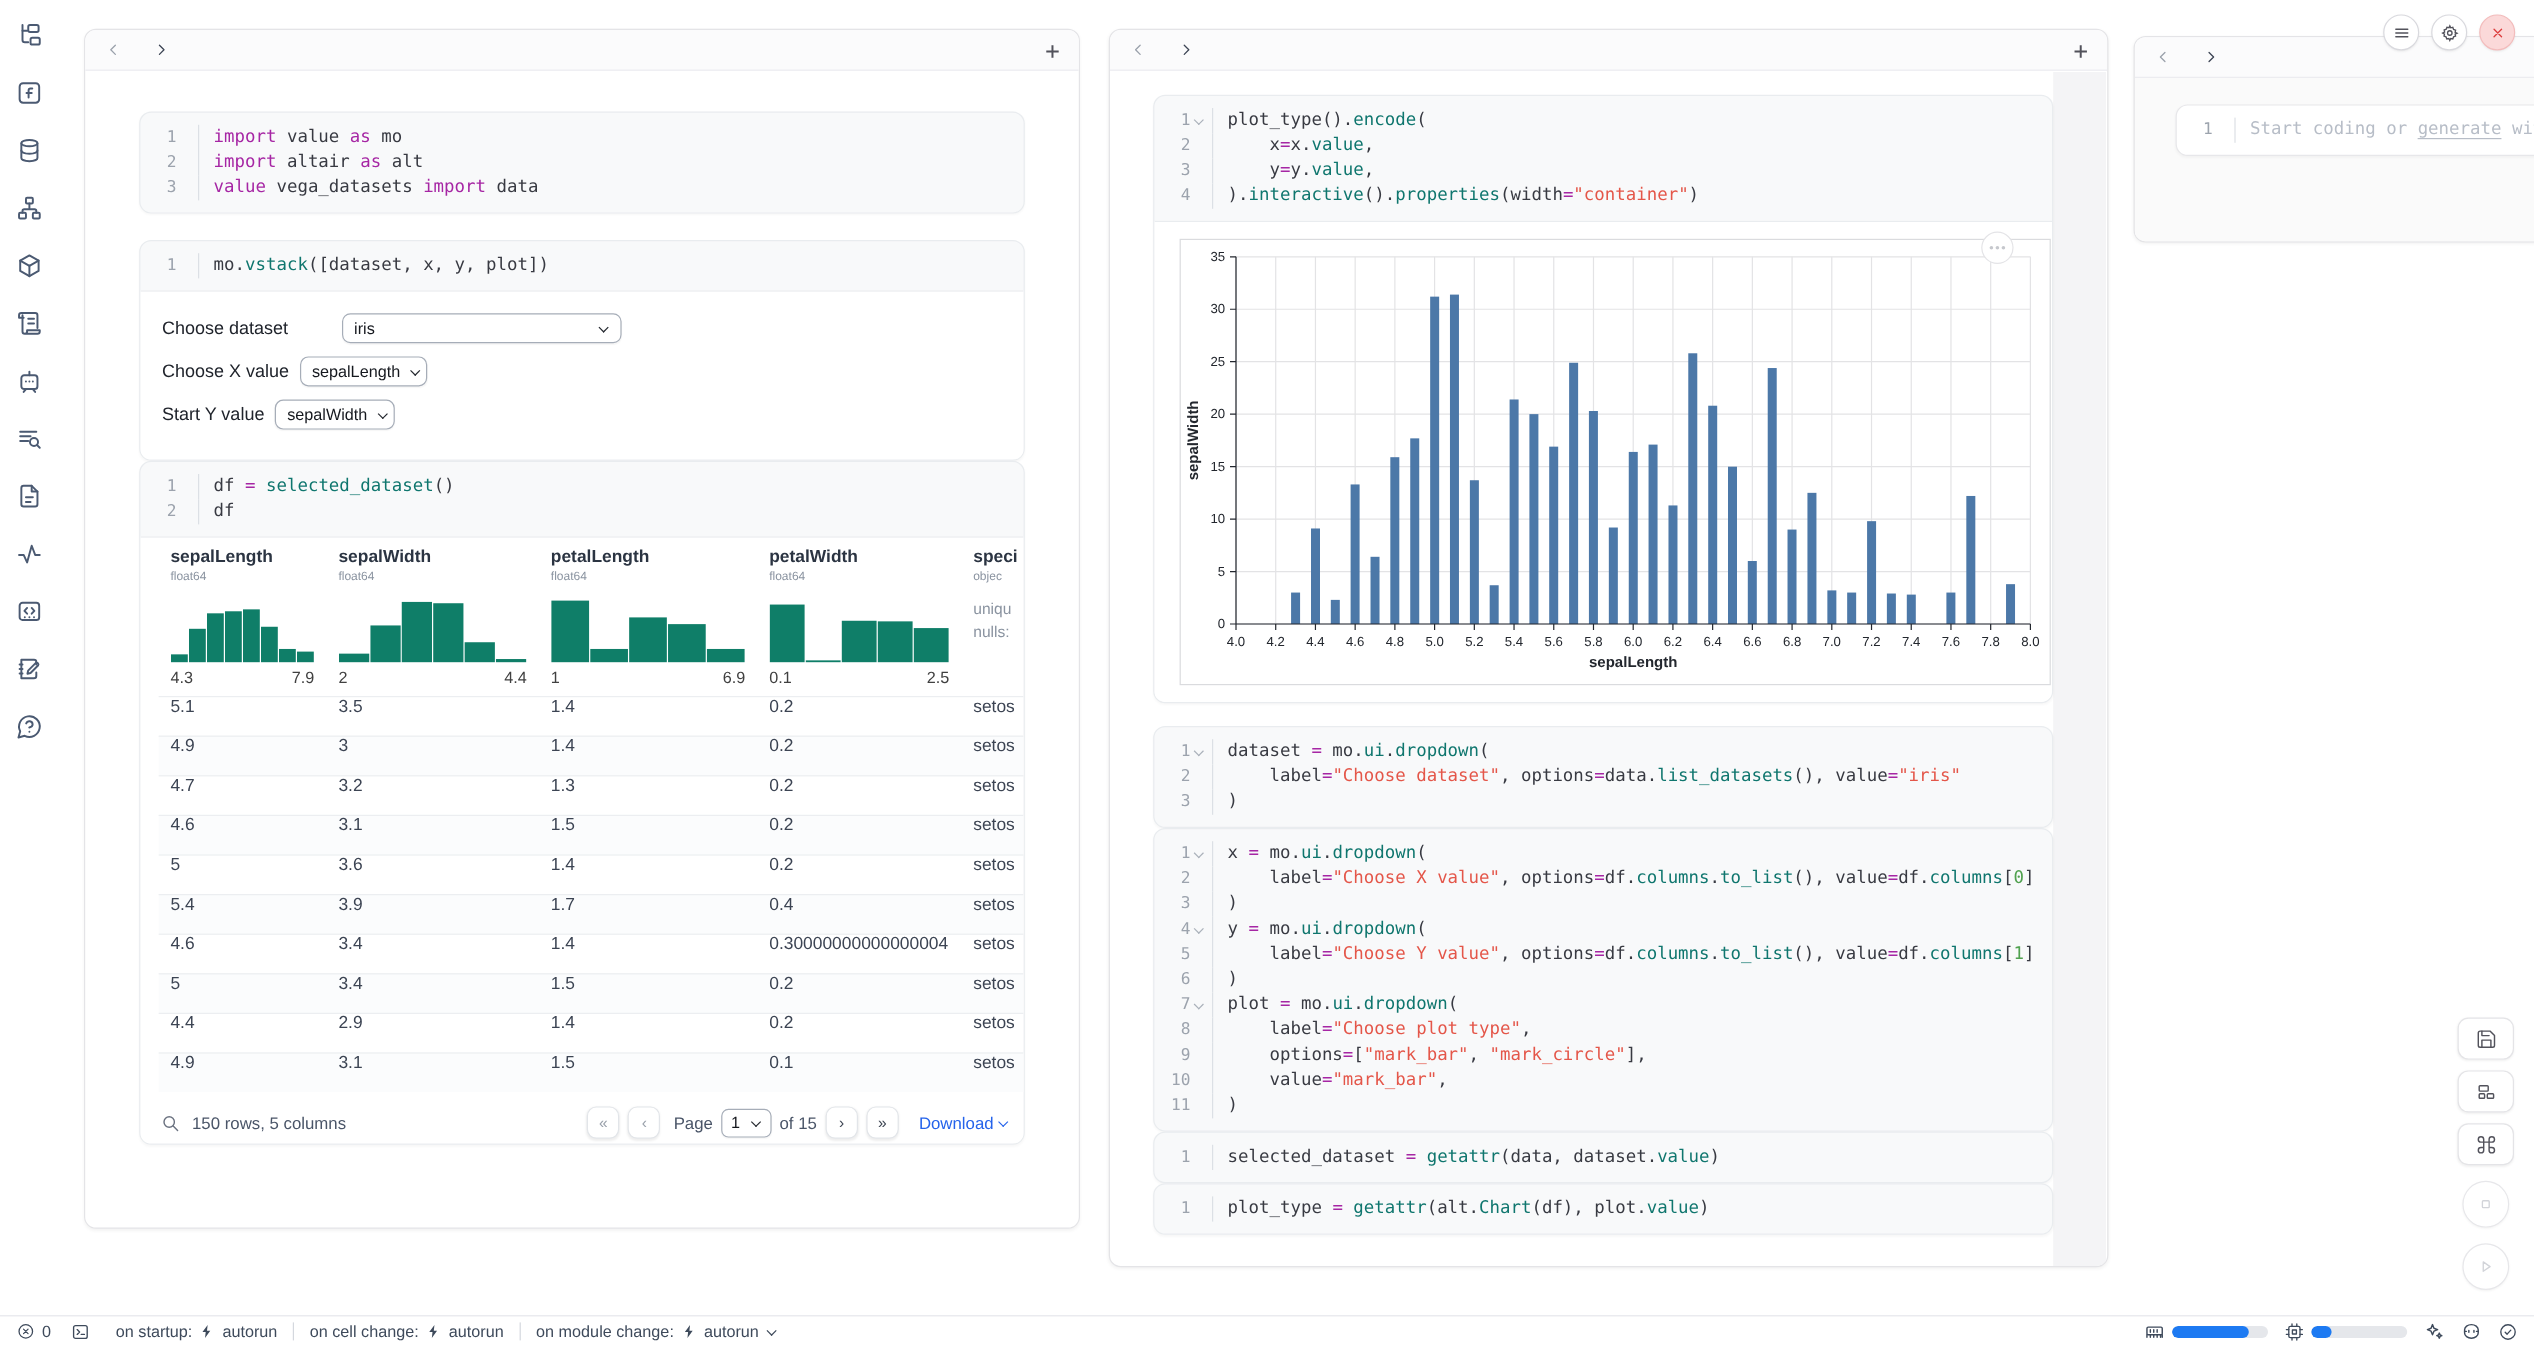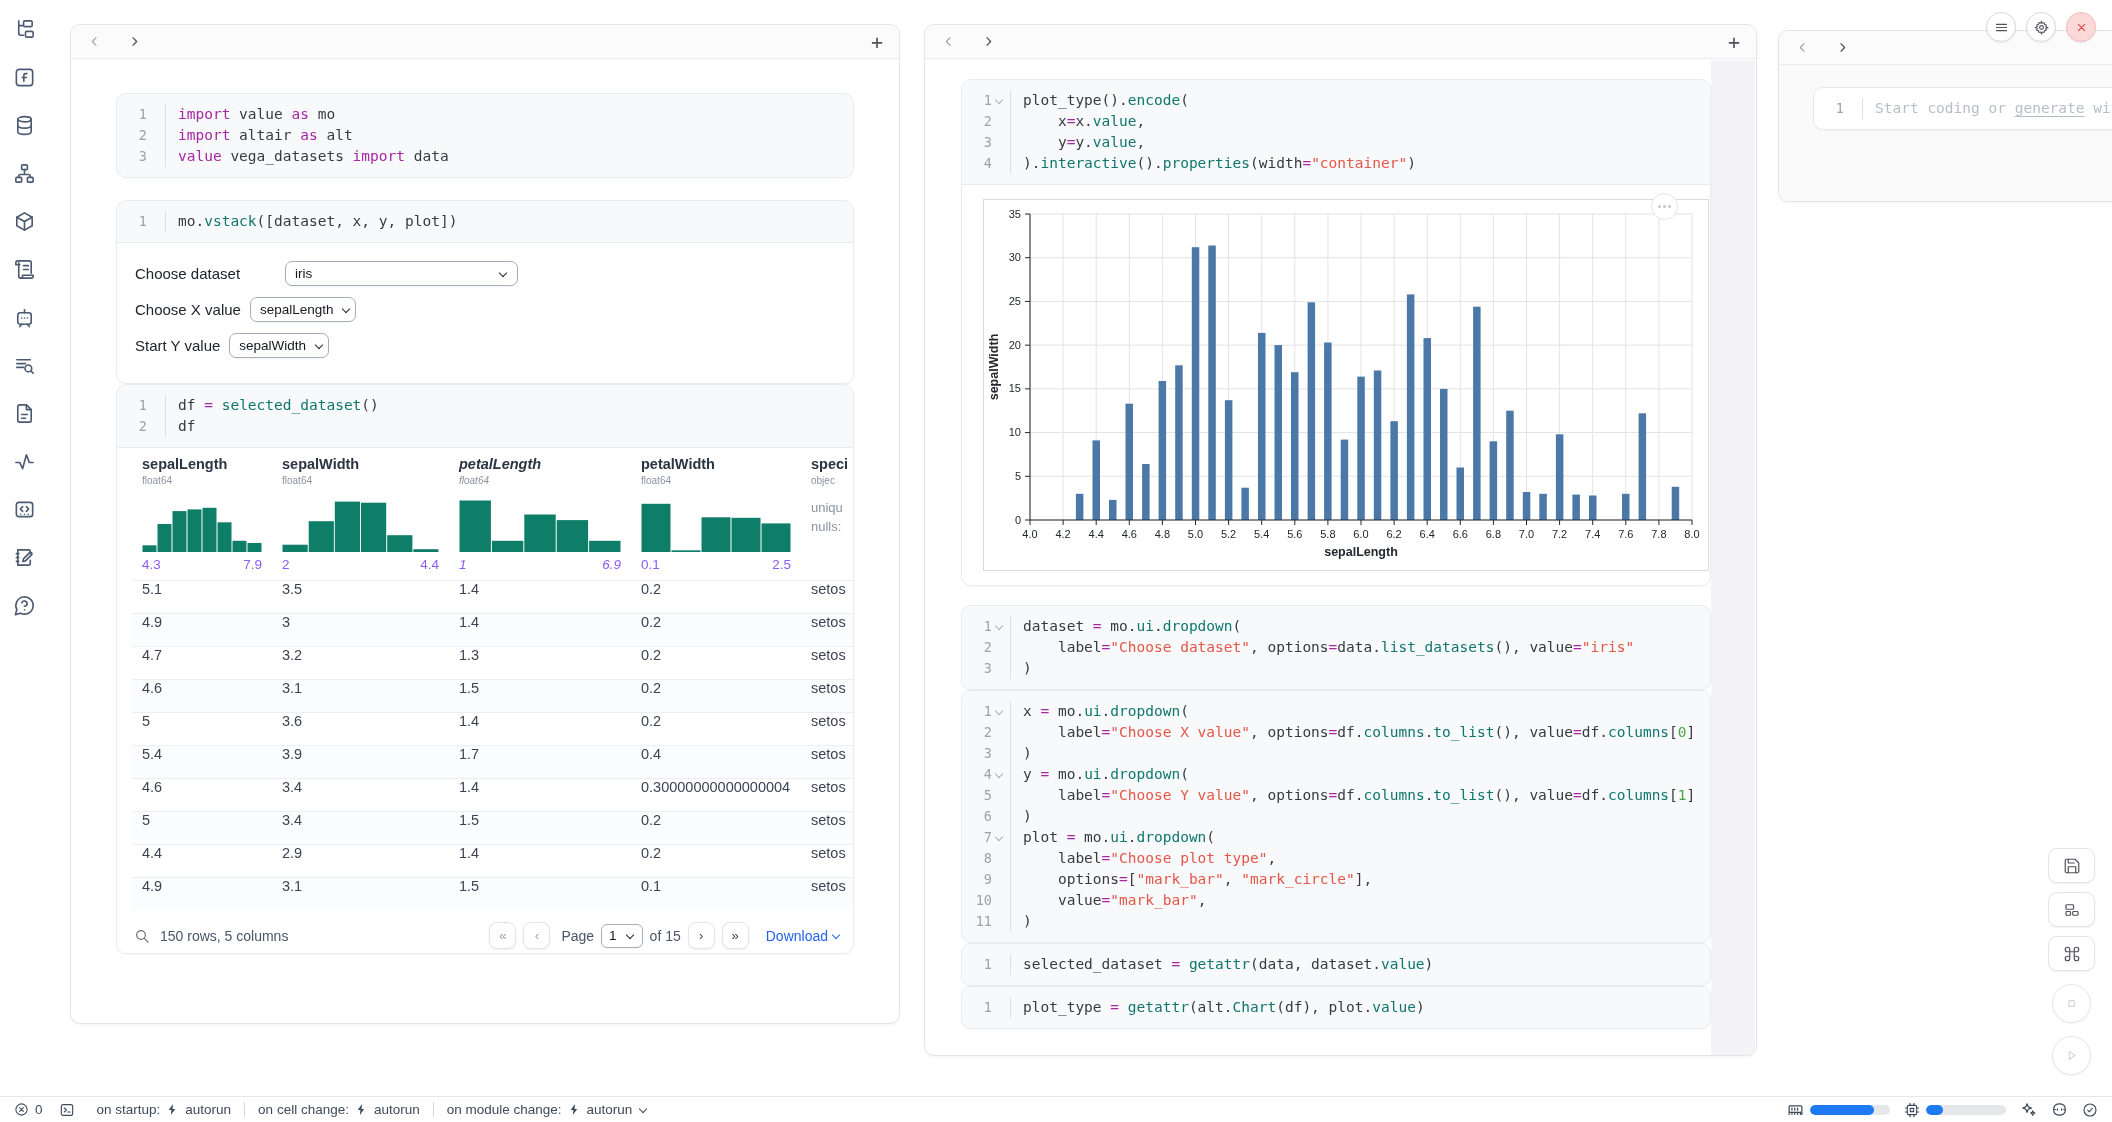--- a/index.html
+++ b/index.html
@@ -68,21 +68,21 @@
     border-right:1.7px solid #23272e; border-bottom:1.7px solid #23272e; transform:rotate(45deg); }
 
   
   .dtable-wrap { padding:8px 0 0 15px; overflow:hidden; }
   .dtable { width:725px; overflow:hidden; }
   .dt-head { display:flex; padding-bottom:8px; }
   .th { flex:none; padding:0 10px; }
   .th-name { font-weight:bold; font-size:14.5px; color:#2b3442; white-space:nowrap; }
   .th-type { font-size:10px; color:#8a93a0; margin-top:3px; white-space:nowrap; }
   .th-hist { margin-top:10px; }
-  .th-minmax { display:flex; justify-content:space-between; font-size:13.5px; color:#8b5cf6; margin-top:5px; }
+  .th-minmax { display:flex; justify-content:space-between; font-size:13.5px; color:#404040; margin-top:5px; }
   .th-sum { margin-top:12px; font-size:13px; color:#8a93a0; line-height:19px; white-space:nowrap; }
   .tr { display:flex; border-top:1px solid #eceef1; height:33px; align-items:flex-start; }
   .tr:nth-child(even) { background:#fbfcfd; }
   .td { flex:none; padding:0 10px; font-size:14.5px; color:#3c4453; white-space:nowrap; overflow:hidden; }
   .tfoot { display:flex; align-items:center; padding:12px 16px 4px 2px; font-size:14px; color:#4a5568; }
   .tfoot .sicon { margin-right:10px; display:flex; cursor:pointer; }
   .tfoot svg.mag { width:16px; height:16px; stroke:#6b7280; stroke-width:1.8; fill:none; stroke-linecap:round; }
   .pager { margin-left:auto; display:flex; align-items:center; gap:7px; }
   .pbtn { width:27px; height:27px; border:1px solid #e2e5e9; border-radius:8px; background:#fff;
     display:flex; align-items:center; justify-content:center; color:#3f4754; cursor:pointer;
@@ -361,21 +361,21 @@
                       <rect x="52.8" width="25.2" y="5.6" height="50.4" fill="#0f7e68"></rect>
                       <rect x="79.0" width="25.2" y="6.7" height="49.3" fill="#0f7e68"></rect>
                       <rect x="105.2" width="25.2" y="39.2" height="16.8" fill="#0f7e68"></rect>
                       <rect x="131.3" width="25.2" y="53.2" height="2.8" fill="#0f7e68"></rect>
                     </svg>
                     <div class="th-minmax">
                       <span>2</span>
                       <span>4.4</span>
                     </div>
                   </div>
-                  <div class="th" style="width: 182px; font-style: italic;">
+                  <div class="th" style="width: 182px;">
                     <div class="th-name">petalLength</div>
                     <div class="th-type">float64</div>
                     <svg width="162" height="56" class="th-hist" style="display: block; margin-top: 10px;">
                       <rect x="0.5" width="31.4" y="4.5" height="51.5" fill="#0f7e68"></rect>
                       <rect x="32.9" width="31.4" y="44.8" height="11.2" fill="#0f7e68"></rect>
                       <rect x="65.3" width="31.4" y="18.5" height="37.5" fill="#0f7e68"></rect>
                       <rect x="97.7" width="31.4" y="24.1" height="31.9" fill="#0f7e68"></rect>
                       <rect x="130.1" width="31.4" y="44.8" height="11.2" fill="#0f7e68"></rect>
                     </svg>
                     <div class="th-minmax">

